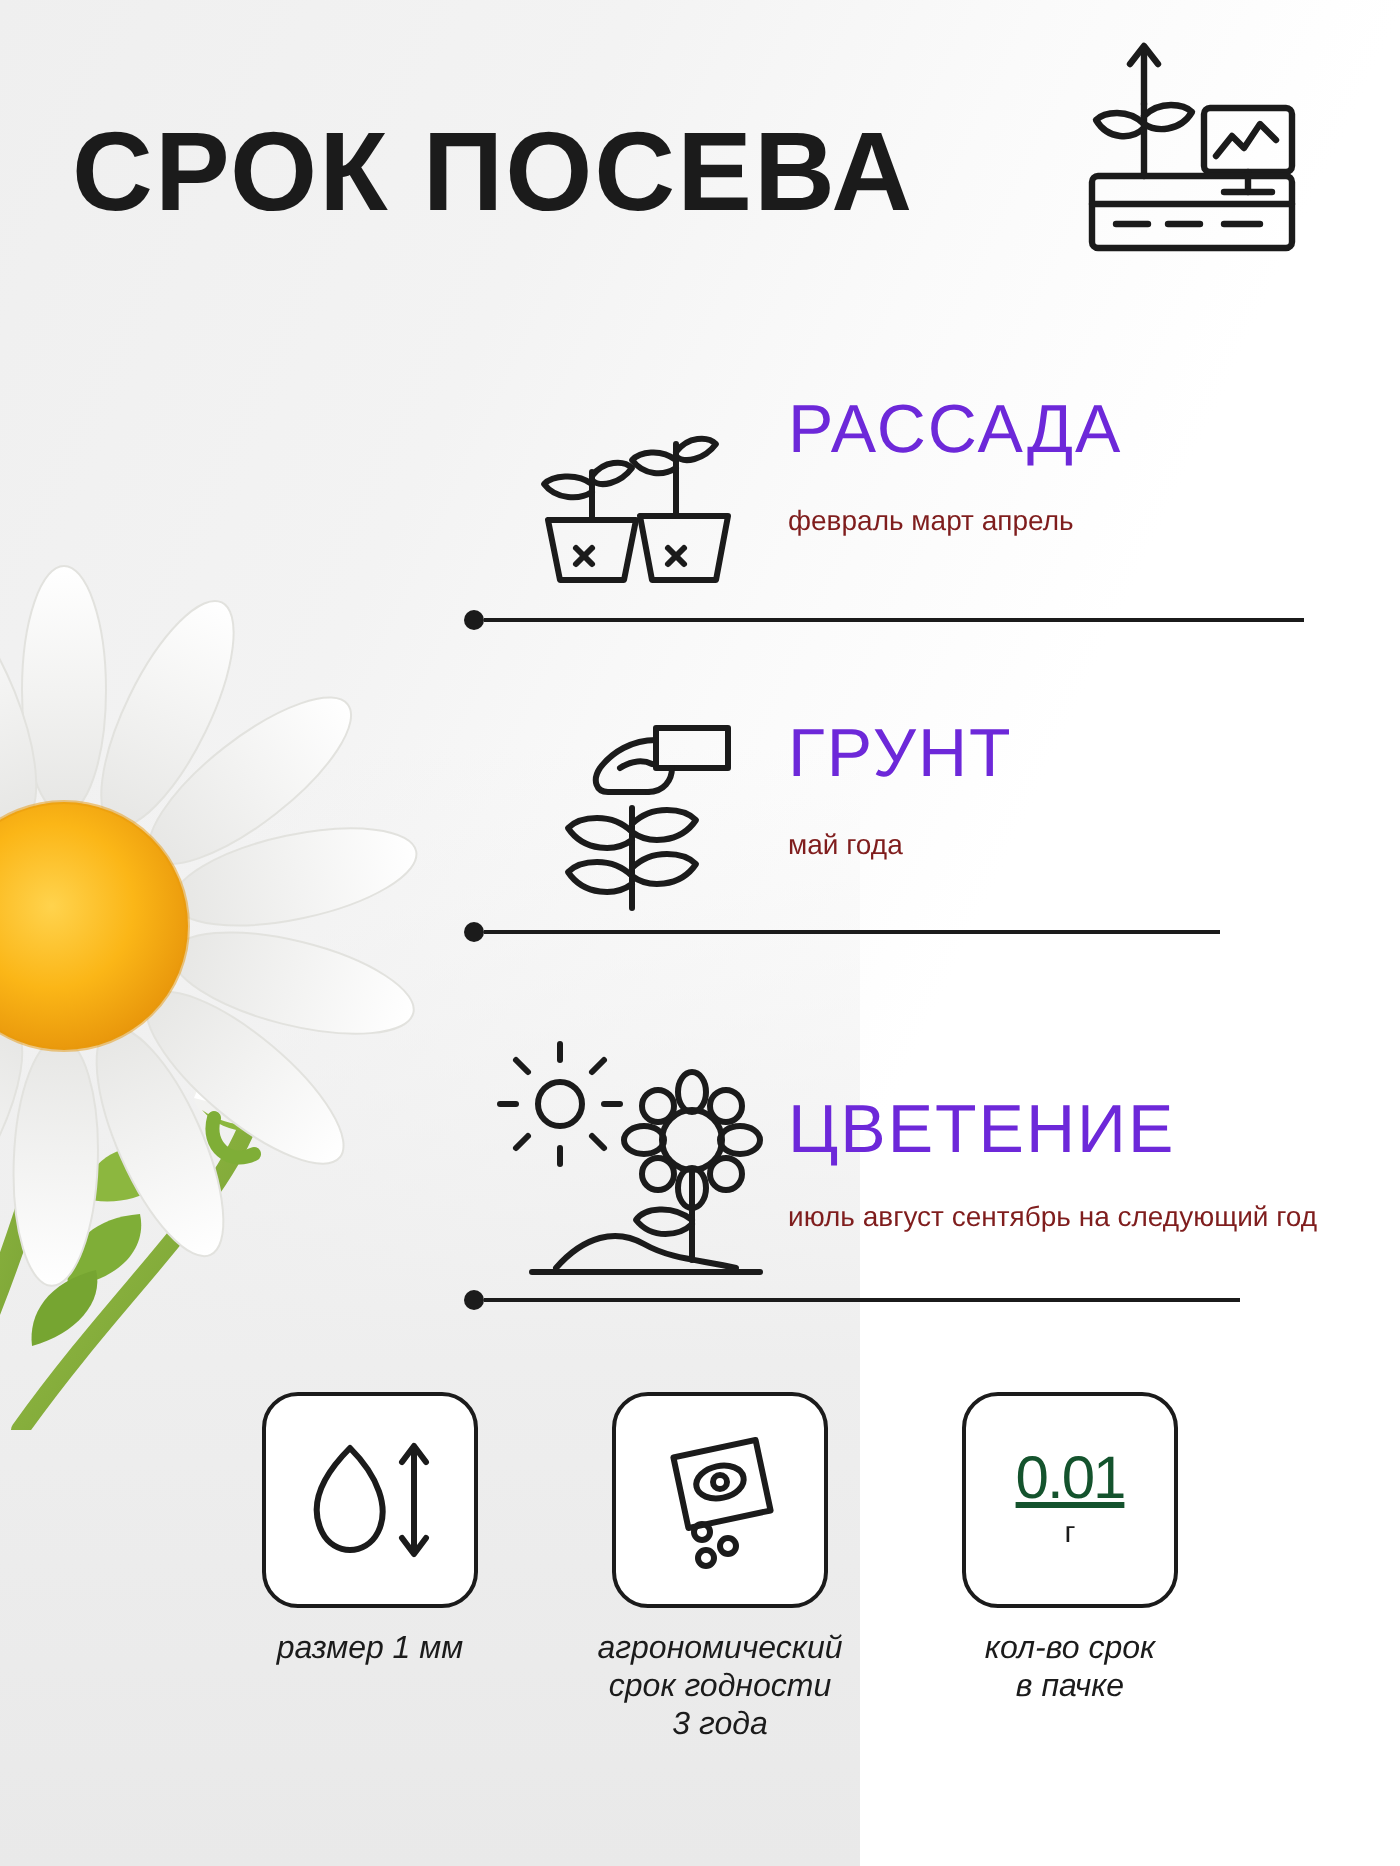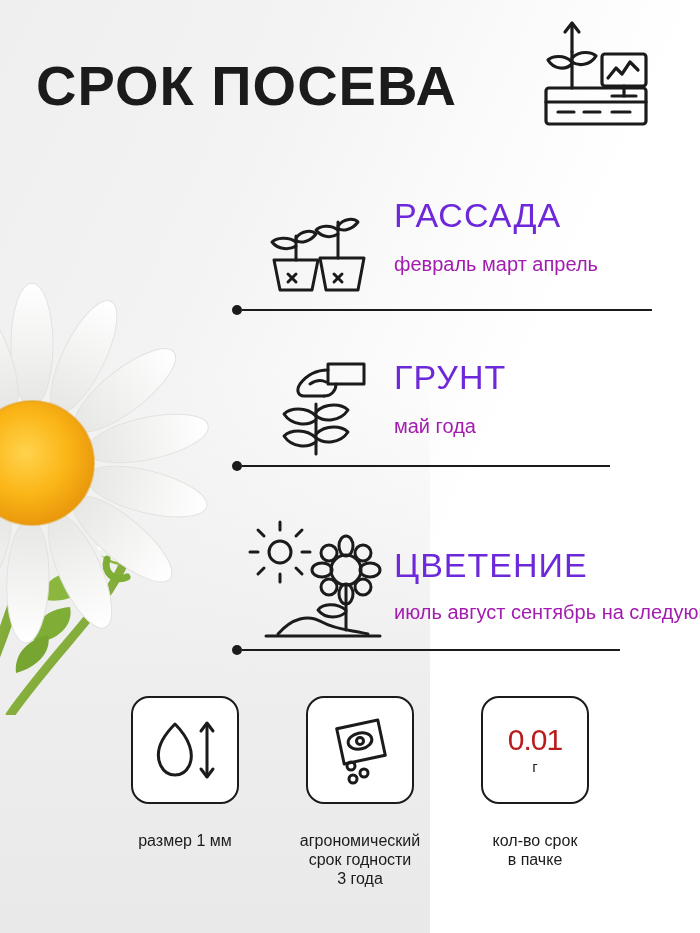--- a/index.html
+++ b/index.html
@@ -73,22 +73,22 @@
     position: absolute;
     left: 162px; top: 0;
     font-size: 34px;
     letter-spacing: 1px;
     color: #6d28d9;
     white-space: nowrap;
   }
   .sec-sub {
     position: absolute;
     left: 162px; top: 56px;
-    font-size: 20px;
-    color: #a21caf;
+    font-size: 14px;
+    color: #7f1d1d;
     white-space: nowrap;
     line-height: 1.25;
   }
   .sec3 .sec-head { top: 28px; }
   .sec3 .sec-sub { top: 82px; }
 
   
   .rule {
     position: absolute;
     left: 232px;
@@ -127,31 +127,33 @@
     width: 108px; height: 108px;
     margin: 0 auto;
     border: 2px solid #1b1b1b;
     border-radius: 18px;
     background: #fff;
     display: flex;
     align-items: center;
     justify-content: center;
   }
   .badge-cap {
-    margin-top: 28px;
+    margin-top: 12px;
     font-size: 16px;
     line-height: 1.18;
     color: #1b1b1b;
     white-space: pre-line;
+    font-style: italic;
   }
   .weight-num {
     font-size: 30px;
     letter-spacing: -1px;
-    color: #b91c1c;
+    color: #14532d;
     line-height: 1;
+    text-decoration: underline;
   }
   .weight-unit {
     font-size: 15px;
     color: #1b1b1b;
     margin-top: 3px;
   }
   .wcol { display: flex; flex-direction: column; align-items: center; }
 </style>
 </head>
 <body>

